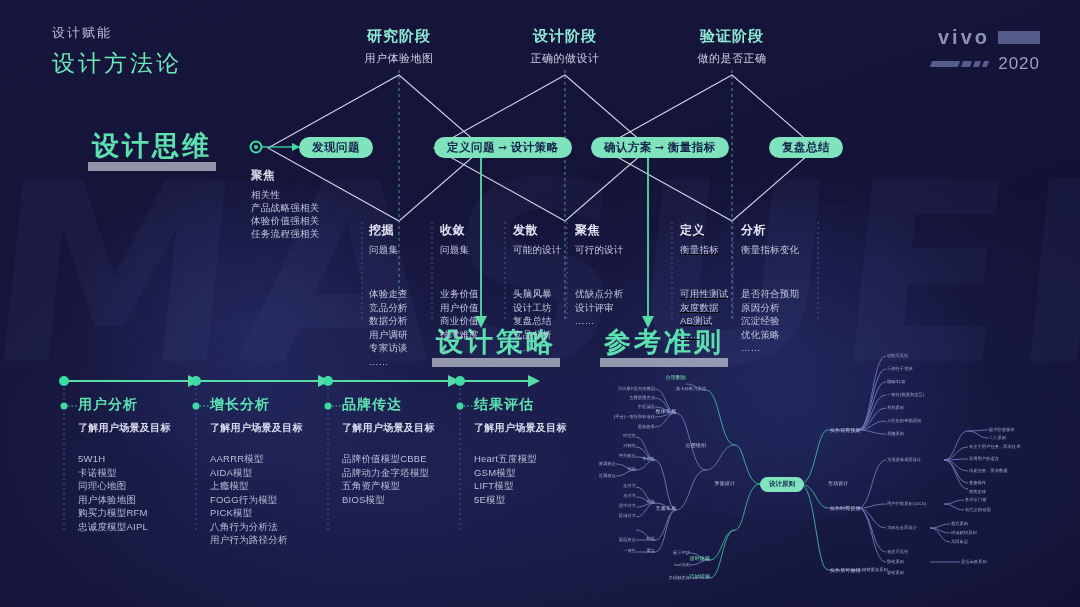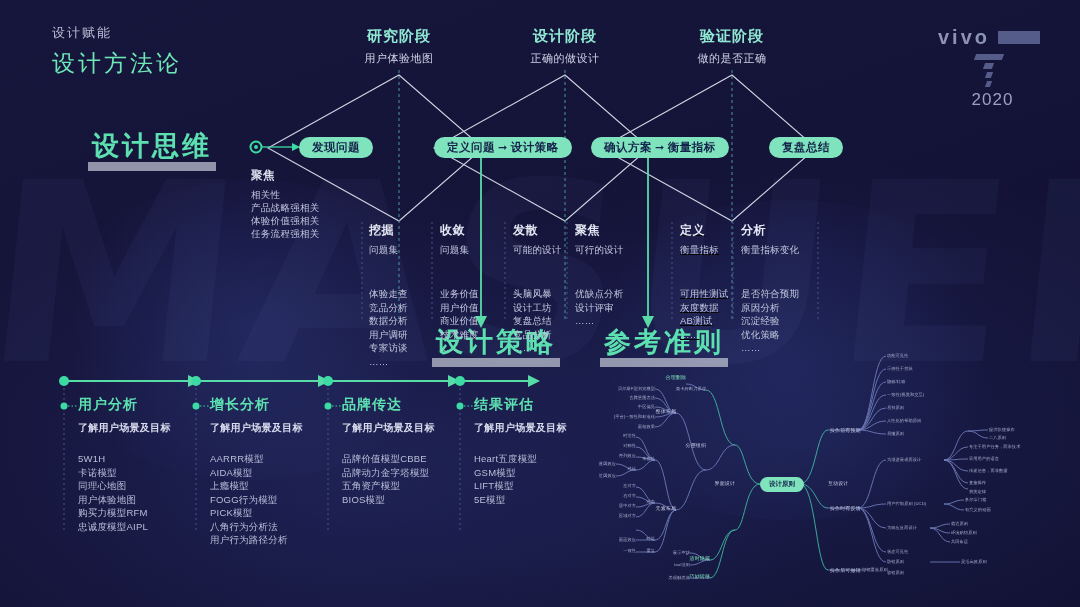--- a/index.html
+++ b/index.html
@@ -37,21 +37,21 @@
   }
 
   
   .hdr { position: absolute; left: 52px; top: 24px; }
   .hdr .kicker { color: #b9bdd6; font-size: 13px; letter-spacing: 2px; }
   .hdr .title  { color: #6ee7b7; font-size: 23px; letter-spacing: 3px; margin-top: 6px; font-weight: 400; }
 
   .brand { position: absolute; right: 40px; top: 26px; text-align: right; }
   .brand .vivo { color: #8d93b8; font-size: 20px; letter-spacing: 3px; display:inline-block; vertical-align: middle; font-weight: bold;}
   .brand .bar  { display:inline-block; width: 42px; height: 13px; background:#555c8a; margin-left:8px; vertical-align: middle;}
-  .brand .row2 { margin-top: 5px; display:flex; align-items:center; justify-content:flex-end; gap:3px;flex-direction:column;}
+  .brand .row2 { margin-top: 5px; display:flex; align-items:center; justify-content:flex-end; gap:3px;}
   .brand .d1 { width:28px; height:6px; background:#555c8a; transform: skewX(-20deg);}
   .brand .d2 { width:9px; height:6px; background:#555c8a; transform: skewX(-20deg);}
   .brand .d3 { width:6px; height:6px; background:#555c8a; transform: skewX(-20deg);}
   .brand .d4 { width:5px; height:6px; background:#555c8a; transform: skewX(-20deg);}
   .brand .year { color:#9aa0c4; font-size:17px; letter-spacing:1px; margin-left:7px;}
 
   
   .big-title {
     position: absolute; color: #5de0b0; font-size: 27px; font-weight: 700;
     letter-spacing: 3px; padding: 0 4px 0 4px;

